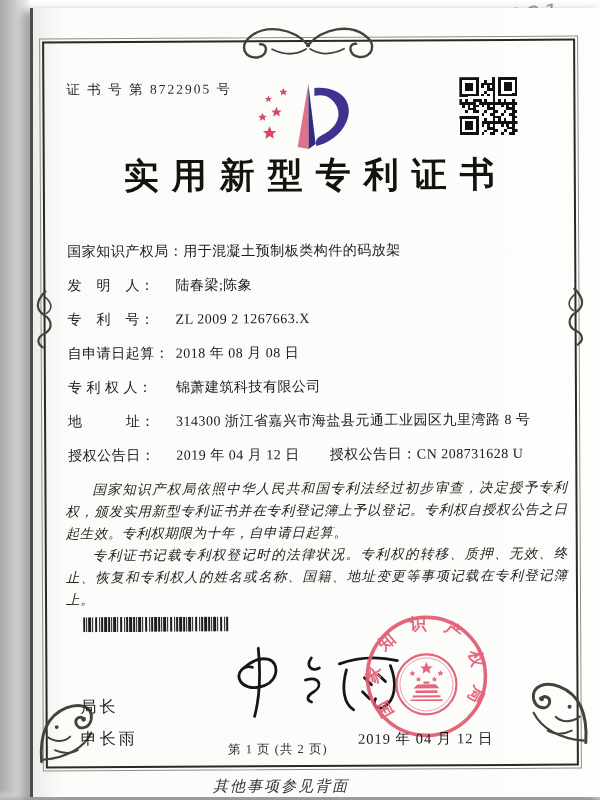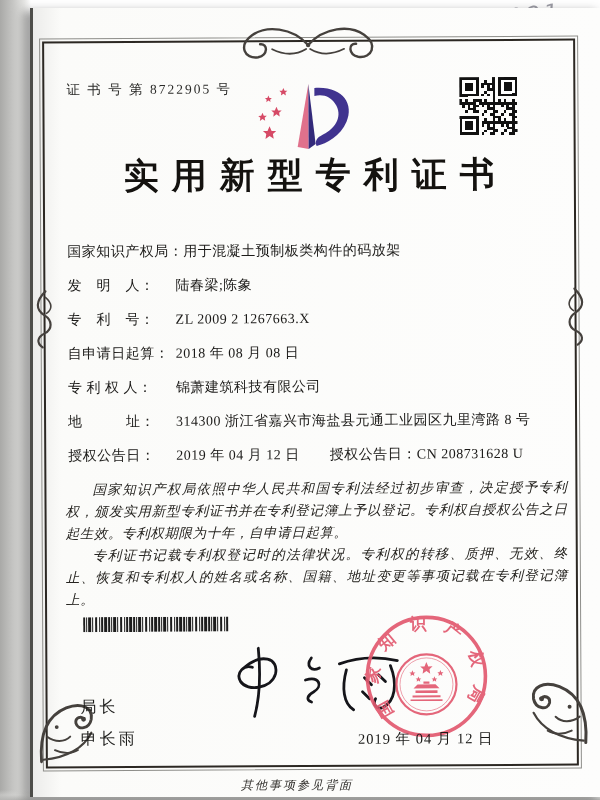--- a/index.html
+++ b/index.html
@@ -70,22 +70,22 @@
   .seal{position:absolute;left:310px;top:566px;width:138px;height:138px;opacity:.92;}
   .seal-date{
     position:absolute;left:308px;top:688px;width:140px;text-align:center;
     font-size:14.5px;color:#1a1a18;letter-spacing:1px;z-index:5;
   }
   .pageno{
     position:absolute;left:150px;top:699px;width:160px;text-align:center;
     font-size:12.5px;color:#33312e;letter-spacing:1px;
   }
   .backnote{
-    position:absolute;left:184px;top:769px;width:160px;text-align:center;
-    font-size:12px;color:#34322f;font-style:italic;letter-spacing:2px;
+    position:absolute;left:168px;top:769px;width:160px;text-align:center;
+    font-size:15px;color:#34322f;font-style:italic;letter-spacing:2px;
   }
 </style>
 </head>
 <body>
 
 <svg width="0" height="0" style="position:absolute" aria-hidden="true">
   <defs>
     <path id="star" d="M0,-1 L0.294,-0.309 L0.951,-0.309 L0.476,0.118 L0.588,0.809 L0,0.382 L-0.588,0.809 L-0.476,0.118 L-0.951,-0.309 L-0.294,-0.309 Z"></path>
     <g id="flourish" fill="none" stroke="#45413d" stroke-linecap="round">
       <path stroke-width="3" d="M8,92 C6,64 14,44 34,36 C50,30 62,36 60,48 C58,58 46,60 44,52 C43,46 50,44 52,48"></path>
@@ -403,19 +403,20 @@
           <path d="M -13,4 L 13,4 L 9,0 L -9,0 Z"></path>
           <rect x="-3" y="-3" width="6" height="2.4"></rect>
           <rect x="-11" y="6" width="22" height="2.6"></rect>
           <rect x="-14" y="11" width="28" height="2"></rect>
           <rect x="-16" y="15" width="32" height="1.6"></rect>
         </g>
       </svg>
 
       <div class="seal-date">2019 年 04 月 12 日</div>
 
+      <div class="pageno">第 1 页 (共 2 页)</div>
 
     </div>
 
     <div class="backnote">其他事项参见背面</div>
 
   </div>
 </div>
 
 </body></html>

